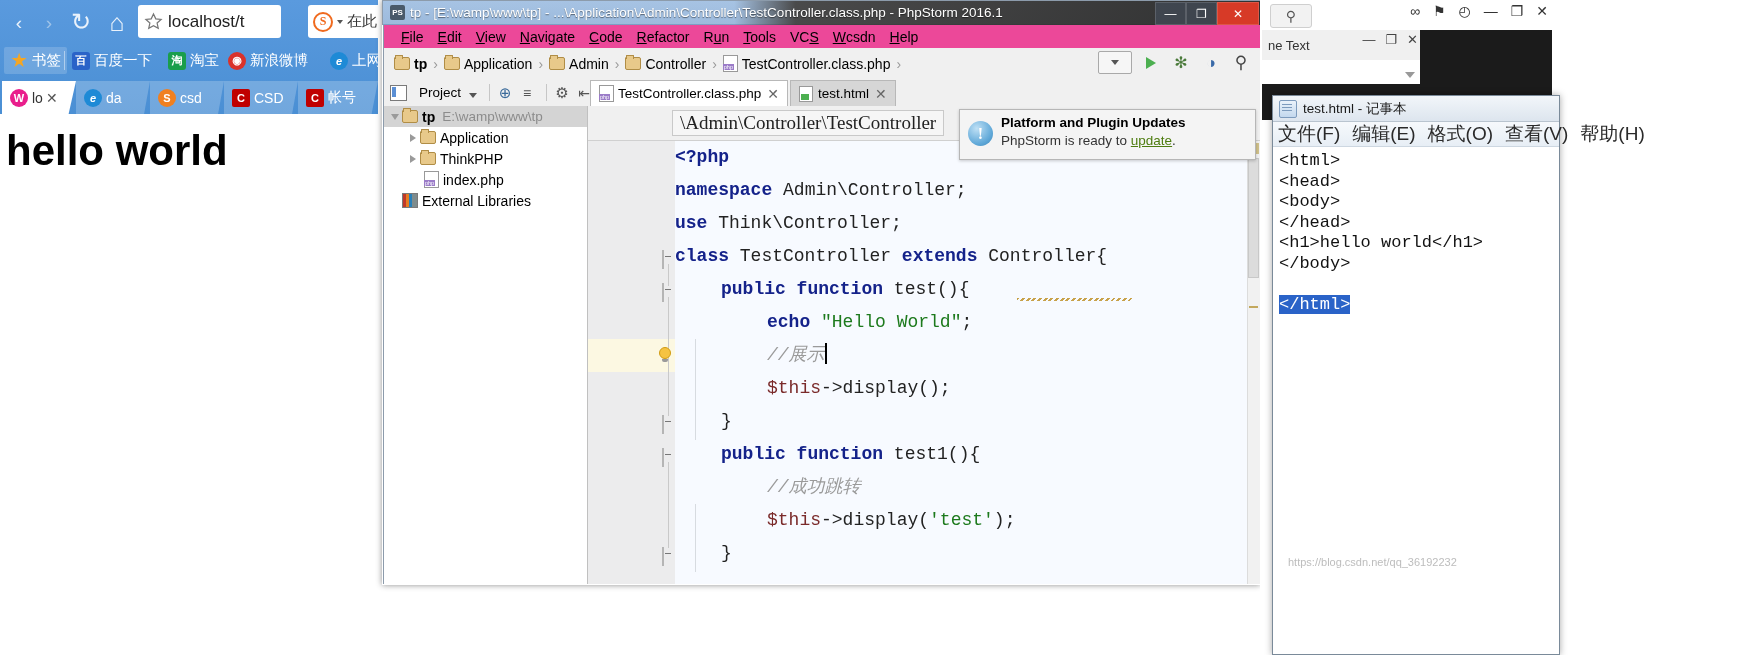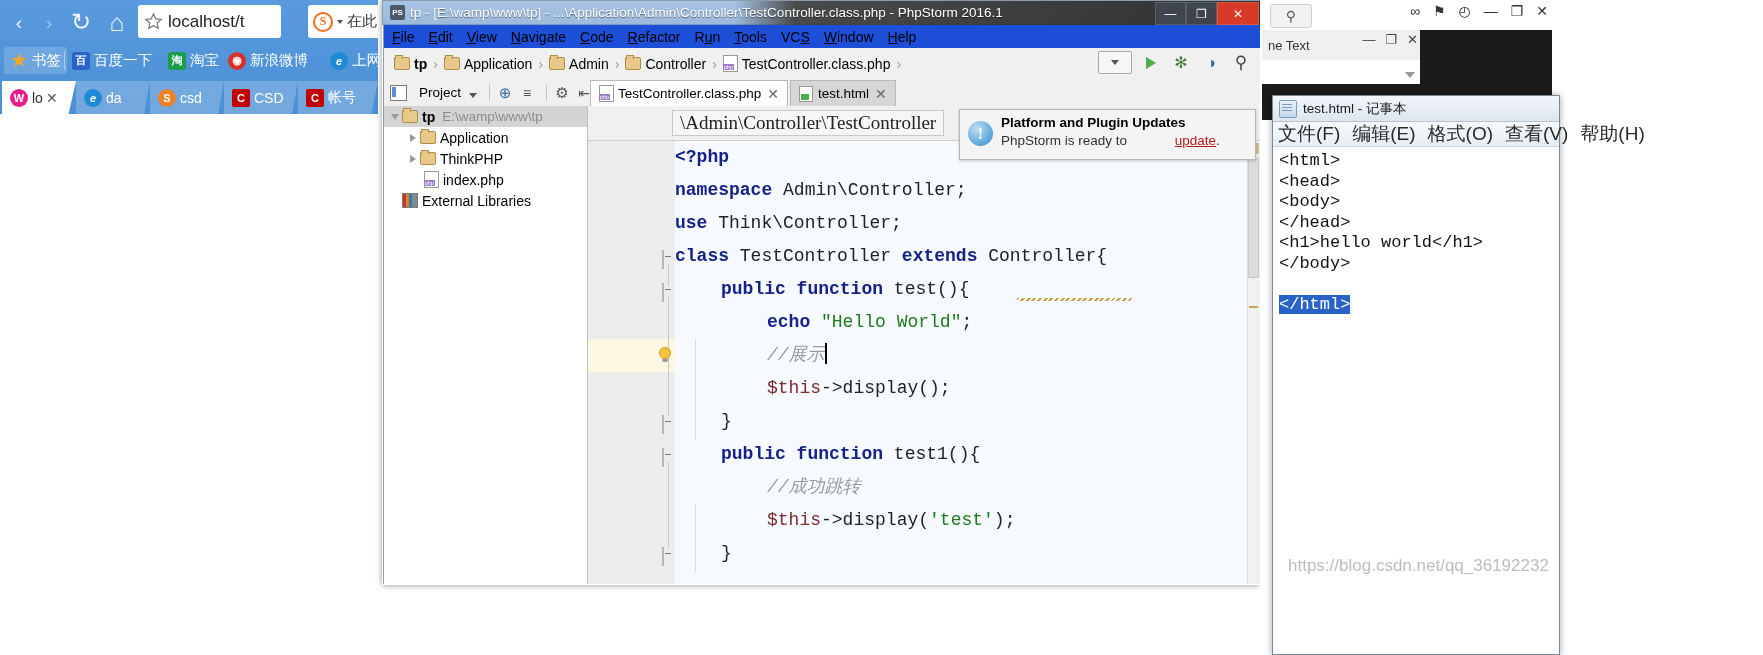--- a/index.html
+++ b/index.html
@@ -76,21 +76,21 @@
      text-shadow:0 1px 1px rgba(0,0,0,.5);}
   #ps-winbtns{position:absolute;right:0;top:0;height:25px;display:flex;z-index:3;}
   .ps-wb{width:31px;height:23px;margin-top:1px;display:flex;align-items:center;justify-content:center;
      font-size:12px;color:#fff;cursor:pointer;background:rgba(70,80,95,.6);border:1px solid rgba(255,255,255,.15);
      box-sizing:border-box;}
   .ps-wb.close{background:#d73a27;width:42px;}
 
   #ps-body{position:absolute;left:1px;top:25px;width:876px;height:559px;background:#f0f0f0;
      border-left:1px solid #8c9bab;border-right:1px solid #8c9bab;border-bottom:1px solid #8c9bab;box-sizing:border-box;}
 
-  #ps-menubar{position:absolute;left:0;top:0;width:876px;height:23px;background:#1d4ed8;display:flex;align-items:center;padding-left:8px;}
+  #ps-menubar{position:absolute;left:0;top:0;width:876px;height:23px;background:#ec4899;display:flex;align-items:center;padding-left:17px;}
   .menu-item{font-size:14px;color:#000;margin-right:14px;cursor:pointer;white-space:nowrap;}
   .menu-item .mnem{text-decoration:underline;}
 
   #ps-breadcrumb{position:absolute;left:0;top:23px;width:876px;height:31px;background:#f0f0f0;display:flex;align-items:center;padding-left:10px;}
   .crumb{display:flex;align-items:center;font-size:14px;color:#000;cursor:pointer;white-space:nowrap;}
   .crumb.bold{font-weight:bold;}
   .crumb-sep{color:#9a9a9a;margin:0 6px;font-size:14px;}
   .folder-ico{width:14px;height:11px;background:#e8c98a;border:1px solid #b08d46;border-radius:1px 2px 2px 2px;
      margin-right:4px;flex:none;position:relative;}
   .folder-ico:before{content:"";position:absolute;left:0;top:-3px;width:6px;height:3px;background:#e8c98a;border:1px solid #b08d46;border-bottom:none;border-radius:1px 1px 0 0;}
@@ -173,21 +173,21 @@
 
   
   #ps-notify{position:absolute;left:575px;top:84px;width:297px;height:51px;background:#f4f4f4;
      border:1px solid #b6b6b6;box-shadow:0 1px 3px rgba(0,0,0,.2);box-sizing:border-box;padding:6px 8px;}
   #notify-ico{position:absolute;left:8px;top:11px;width:25px;height:25px;border-radius:50%;
      background:radial-gradient(circle at 35% 30%,#bfe0f5,#5fa8d8 65%,#3d86b8);
      display:flex;align-items:center;justify-content:center;color:#fff;font-weight:bold;font-size:16px;
      font-family:"Liberation Serif",serif;}
   #notify-title{position:absolute;left:41px;top:5px;font-size:13.5px;font-weight:bold;color:#000;white-space:nowrap;}
   #notify-body{position:absolute;left:41px;top:23px;font-size:13.5px;color:#333;white-space:nowrap;}
-  #notify-link{color:#b91c1c;text-decoration:underline;cursor:pointer;margin-left:44px;}
+  #notify-link{color:#4d7c0f;text-decoration:underline;cursor:pointer;}
 
   
   #right-region{left:1260px;top:0;width:503px;height:655px;background:#ffffff;overflow:hidden;}
   #dark-win{position:absolute;left:2px;top:0;width:290px;height:120px;background:#1b1b1b;}
   #dark-top{position:absolute;left:0;top:0;width:290px;height:30px;background:#ffffff;display:flex;align-items:center;}
   #dark-search{position:absolute;left:8px;top:4px;width:40px;height:22px;background:#f2f2f2;border:1px solid #cfcfcf;
      border-radius:3px;display:flex;align-items:center;justify-content:center;}
   #dark-icons{position:absolute;right:4px;top:3px;display:flex;align-items:center;gap:13px;}
   .dk-ico{font-size:14px;color:#333;cursor:pointer;}
   #dark-sub{position:absolute;left:0;top:30px;width:158px;height:30px;background:#f0f0f0;display:flex;align-items:center;
@@ -208,21 +208,21 @@
      box-shadow:0 3px 0 #7d9bbd,0 6px 0 #7d9bbd;}
   #np-title-text{font-size:13.5px;color:#1a1a1a;white-space:nowrap;}
   #np-menubar{position:absolute;left:0;top:26px;width:286px;height:25px;
      background:linear-gradient(#f6f9fc,#e7eef5);display:flex;align-items:center;padding-left:5px;box-sizing:border-box;
      border-bottom:1px solid #cdd7e1;}
   .np-menu{font-size:19px;color:#2a2a2a;margin-right:12px;cursor:pointer;white-space:nowrap;}
   #np-text{position:absolute;left:0;top:51px;width:286px;height:507px;background:#fff;padding:4px 6px;box-sizing:border-box;
      font-family:"Liberation Mono","DejaVu Sans Mono",monospace;font-size:17px;line-height:20.5px;color:#111;white-space:pre;}
   .np-sel{background:#2a63c8;color:#ffffff;}
 
-  #watermark{position:absolute;left:1288px;top:556px;font-size:17px;color:#bdbdbd;white-space:nowrap;}
+  #watermark{position:absolute;left:1288px;top:556px;font-size:11px;color:#bdbdbd;white-space:nowrap;}
 </style>
 </head>
 <body>
 
 <div class="abs" id="browser">
   <div id="browser-chrome">
 
     <div id="nav-row">
       <div class="nav-btn" id="btn-back">
         <div class="nav-glyph">‹</div>
@@ -293,20 +293,23 @@
         <span class="tab-ico" style="background:#c00000;border-radius:2px">C</span>
         <span class="tab-label">CSD</span>
       </div>
       <div class="tab" id="tab4">
         <span class="tab-ico" style="background:#c00000;border-radius:2px">C</span>
         <span class="tab-label">帐号</span>
       </div>
     </div>
   </div>
 
+  <div id="page-content">
+    <div id="hello-h1">hello world</div>
+  </div>
 </div>
 
 <div class="abs" id="phpstorm">
 
   <div id="ps-titlebar">
     <div id="ps-title-overlay"></div>
     <div id="ps-icon">PS</div>
     <div id="ps-title-text">tp - [E:\wamp\www\tp] - ...\Application\Admin\Controller\TestController.class.php - PhpStorm 2016.1</div>
     <div id="ps-winbtns">
       <div class="ps-wb">—</div>
@@ -320,21 +323,21 @@
     <div id="ps-menubar">
       <div class="menu-item"><span class="mnem">F</span><span>ile</span></div>
       <div class="menu-item"><span class="mnem">E</span><span>dit</span></div>
       <div class="menu-item"><span class="mnem">V</span><span>iew</span></div>
       <div class="menu-item"><span class="mnem">N</span><span>avigate</span></div>
       <div class="menu-item"><span class="mnem">C</span><span>ode</span></div>
       <div class="menu-item"><span class="mnem">R</span><span>efactor</span></div>
       <div class="menu-item"><span>R</span><span class="mnem">u</span><span>n</span></div>
       <div class="menu-item"><span class="mnem">T</span><span>ools</span></div>
       <div class="menu-item"><span>VC</span><span class="mnem">S</span></div>
-      <div class="menu-item"><span class="mnem">W</span><span>indow</span></div>
+      <div class="menu-item"><span class="mnem">W</span><span>csdn</span></div>
       <div class="menu-item"><span class="mnem">H</span><span>elp</span></div>
     </div>
 
     <div id="ps-breadcrumb">
       <div class="crumb bold">
         <span class="folder-ico"></span>
         <span>tp</span>
       </div>
       <span class="crumb-sep">›</span>
       <div class="crumb">

